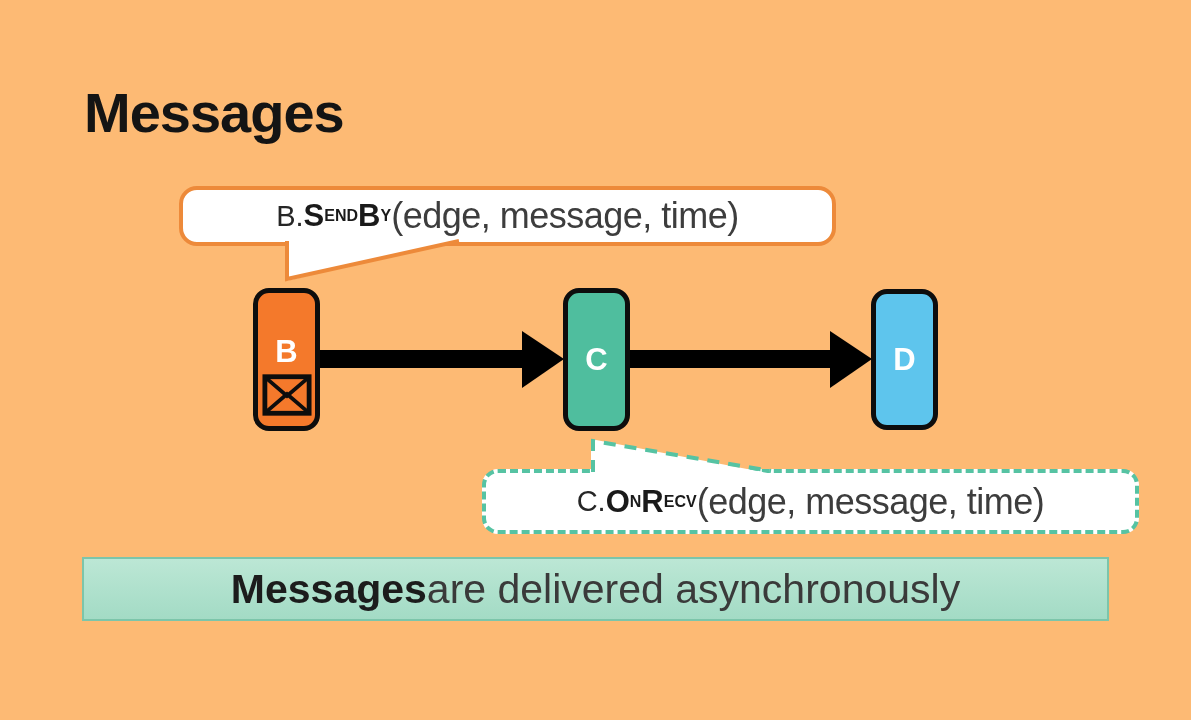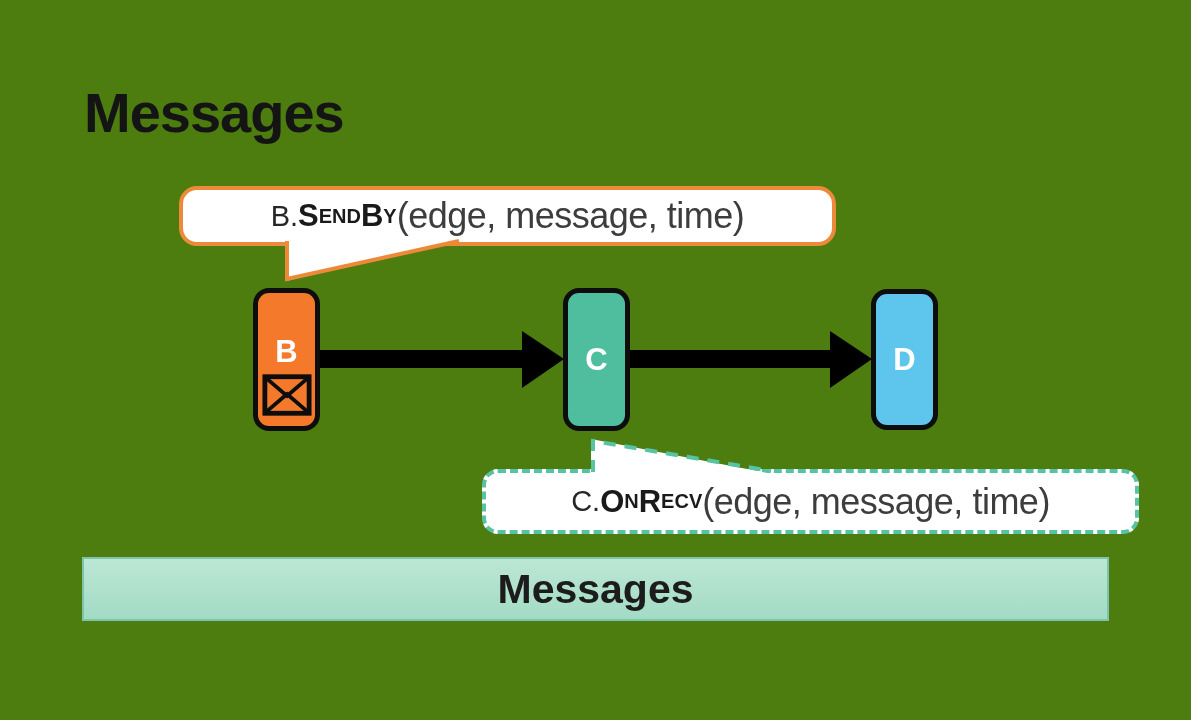--- a/index.html
+++ b/index.html
@@ -1,17 +1,17 @@
 <!DOCTYPE html>
 <html><head>
 <meta charset="utf-8">
 <style>
   html,body{margin:0;padding:0;background:#ffffff;}
   body{font-family:"Liberation Sans", sans-serif;}
-  .slide{position:relative;width:1191px;height:720px;background:#4d7c0f;overflow:hidden;}
+  .slide{position:relative;width:1191px;height:720px;background:#fdba74;overflow:hidden;}
 
   .title{
     position:absolute;left:84px;top:80px;
     font-size:56px;font-weight:bold;color:#141414;letter-spacing:-1px;
   }
 
   
   .callout{
     position:absolute;background:#ffffff;z-index:1;
     display:flex;align-items:center;justify-content:center;
@@ -20,21 +20,21 @@
   .callout-send{
     left:179px;top:186px;width:657px;height:60px;
     border:4px solid #ED8A3A;border-radius:18px;
   }
   .callout-recv{
     left:482px;top:469px;width:657px;height:65px;
     border:4px dashed #56C3A3;border-radius:16px;
   }
   .co-prefix{font-size:29px;font-weight:400;color:#262626;}
   .co-big{font-size:31px;font-weight:700;color:#1a1a1a;}
-  .co-small{font-size:20px;font-weight:700;color:#1a1a1a;}
+  .co-small{font-size:16px;font-weight:700;color:#1a1a1a;}
   .co-args{font-size:36px;font-weight:400;color:#3d3d3d;letter-spacing:-0.5px;}
 
   
   .overlay{position:absolute;left:0;top:0;z-index:2;}
 
   
   .node{
     position:absolute;width:67px;height:143px;z-index:3;
     border:5px solid #0d0d0d;border-radius:16px;
     box-sizing:border-box;display:flex;flex-direction:column;
@@ -112,15 +112,16 @@
   <div class="node node-c" style="background-color: rgb(79, 190, 158);">
     <span class="node-label">C</span>
   </div>
 
   <div class="node node-d" style="background-color: rgb(94, 197, 237);">
     <span class="node-label">D</span>
   </div>
 
   <div class="banner">
     <span class="banner-bold">Messages</span>
+      <span class="banner-rest"> are delivered asynchronously</span>
   </div>
 
 </div>
 
 </body></html>

